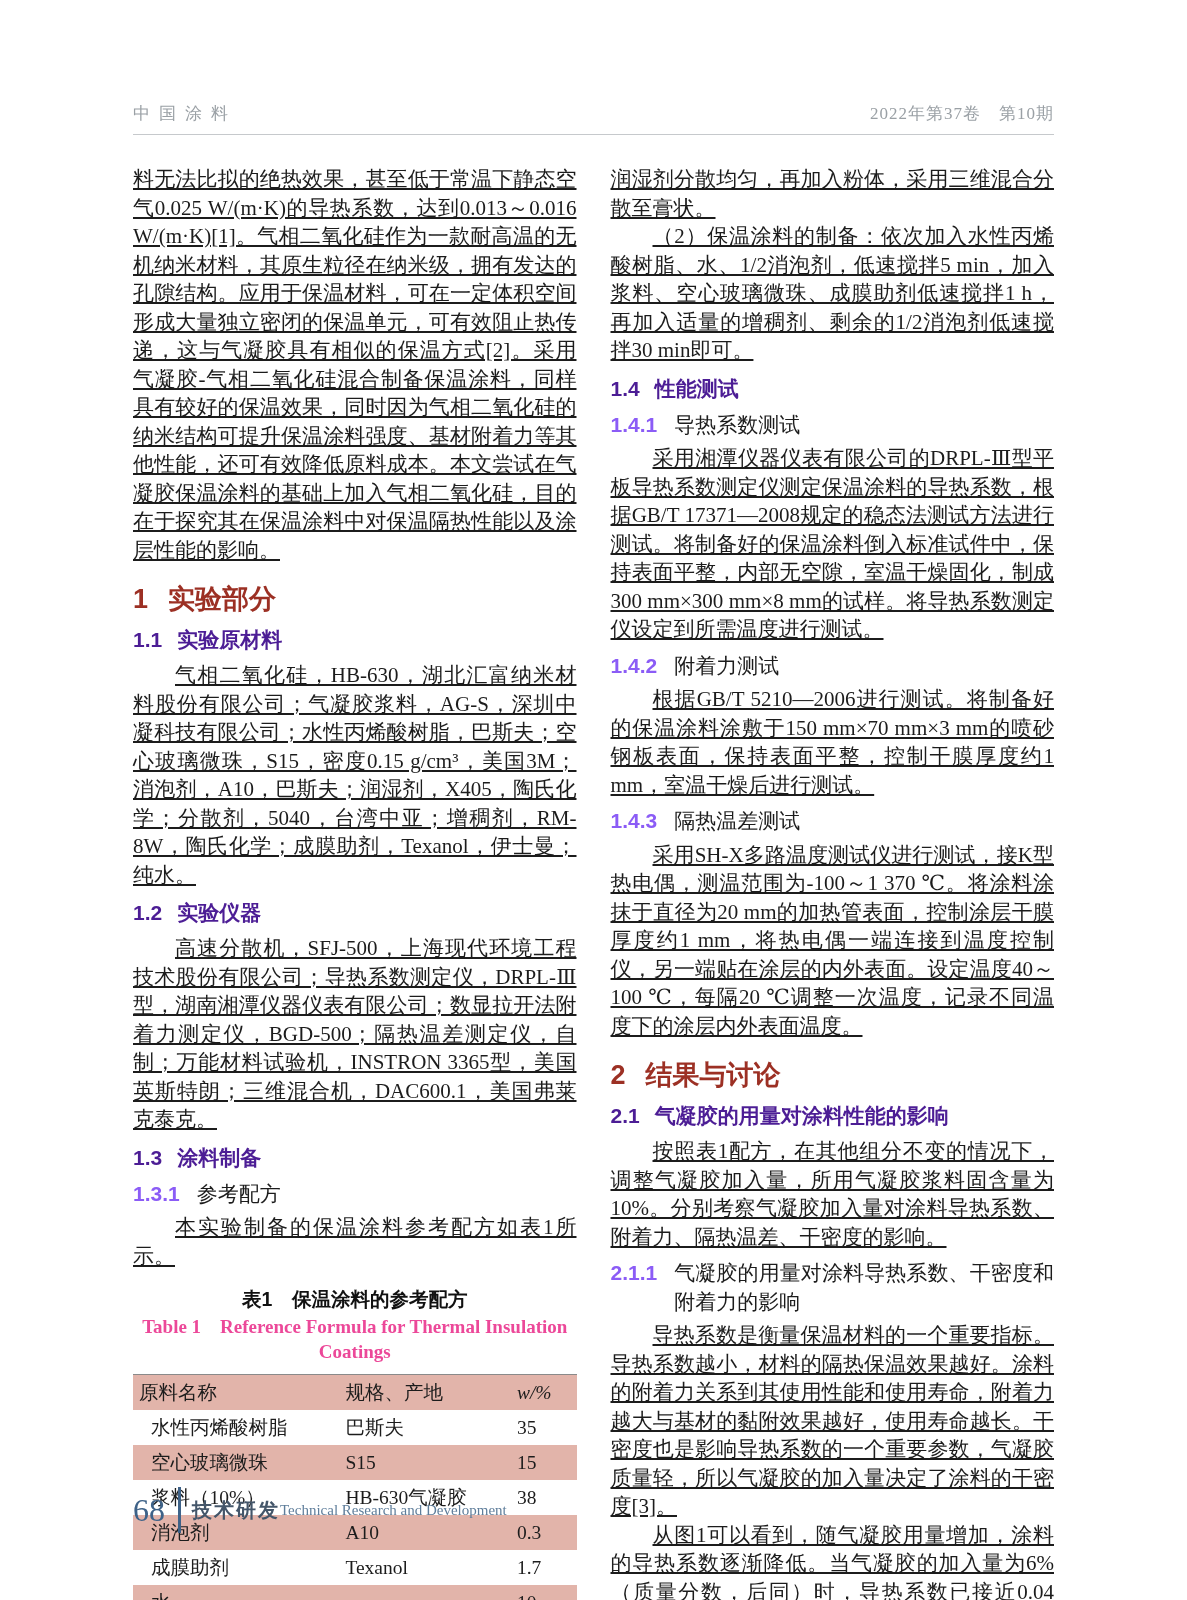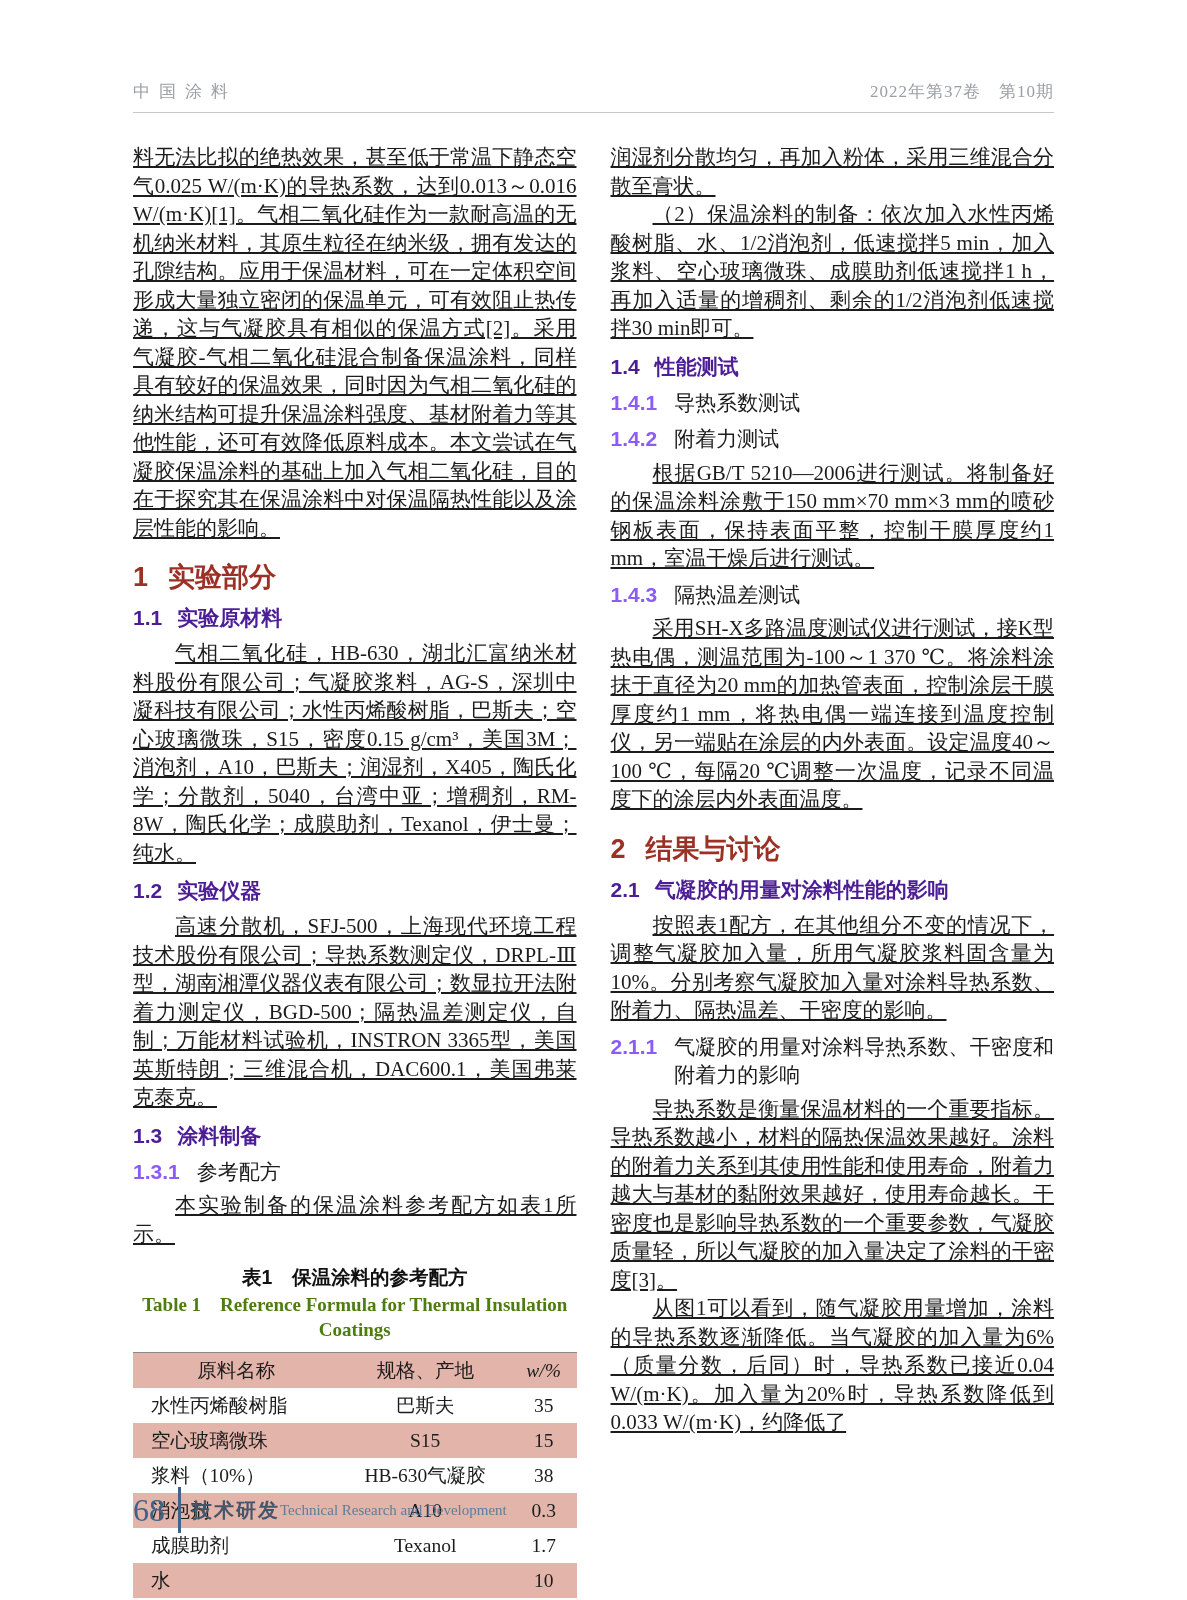--- a/index.html
+++ b/index.html
@@ -9,21 +9,21 @@
     background:#ffffff;
     overflow:hidden;
     font-family:"Liberation Serif","DejaVu Serif",serif;
     color:#1c1c1c;
   }
   .content{position:absolute;left:133px;top:0;width:921px;}
 
   
   .running-head{
     display:flex;justify-content:space-between;align-items:flex-end;
-    margin-top:80px;padding-bottom:9px;
+    margin-top:102px;padding-bottom:9px;
     border-bottom:1px solid #c6c9cc;
     font-size:17px;color:#9aa0a5;
   }
   .journal-name{letter-spacing:9px;}
   .issue-info{letter-spacing:1px;}
 
   
   .columns{display:flex;gap:34px;margin-top:30px;}
   .col{width:443.5px;}
 
@@ -58,30 +58,30 @@
   .sec-h3 .h-title{flex:1 1 auto;text-align:justify;}
 
   
   .table-block{margin-top:16px;margin-bottom:12px;}
   .tbl-caption-zh{
     text-align:center;font-family:"Liberation Sans","DejaVu Sans",sans-serif;
     font-weight:bold;font-size:19.5px;line-height:26px;color:#111;
   }
   .tbl-caption-en{
     text-align:center;font-weight:bold;font-size:19px;line-height:25px;
-    color:#4d7c0f;margin-top:2px;
+    color:#ec4899;margin-top:2px;
   }
   table.formula{
     width:100%;border-collapse:collapse;margin-top:10px;
     font-size:19.5px;
     border-top:1.5px solid #8a8a8a;border-bottom:1.5px solid #8a8a8a;
   }
   table.formula th,table.formula td{
     height:33px;padding:1px 6px;font-weight:normal;
-    text-align:center;vertical-align:middle;
+    text-align:left;vertical-align:middle;
   }
   table.formula td.c1{text-align:left;padding-left:18px;}
   table.formula tr.tinted{background:#e2b4aa;}
   table.formula th.w-col{font-style:italic;}
 
   
   .footer{
     position:absolute;left:133px;top:1487px;
     display:flex;align-items:center;
   }
@@ -195,20 +195,21 @@
         <p class="body-p">（2）保温涂料的制备：依次加入水性丙烯酸树脂、水、1/2消泡剂，低速搅拌5 min，加入浆料、空心玻璃微珠、成膜助剂低速搅拌1 h，再加入适量的增稠剂、剩余的1/2消泡剂低速搅拌30 min即可。</p>
 
         <div class="sec-h2">
           <span class="h-num">1.4</span>
           <span class="h-title">性能测试</span>
         </div>
         <div class="sec-h3">
           <span class="h-num">1.4.1</span>
           <span class="h-title">导热系数测试</span>
         </div>
+        <p class="body-p">采用湘潭仪器仪表有限公司的DRPL-Ⅲ型平板导热系数测定仪测定保温涂料的导热系数，根据GB/T 17371—2008规定的稳态法测试方法进行测试。将制备好的保温涂料倒入标准试件中，保持表面平整，内部无空隙，室温干燥固化，制成300 mm×300 mm×8 mm的试样。将导热系数测定仪设定到所需温度进行测试。</p>
 
         <div class="sec-h3">
           <span class="h-num">1.4.2</span>
           <span class="h-title">附着力测试</span>
         </div>
         <p class="body-p">根据GB/T 5210—2006进行测试。将制备好的保温涂料涂敷于150 mm×70 mm×3 mm的喷砂钢板表面，保持表面平整，控制干膜厚度约1 mm，室温干燥后进行测试。</p>
 
         <div class="sec-h3">
           <span class="h-num">1.4.3</span>
           <span class="h-title">隔热温差测试</span>

